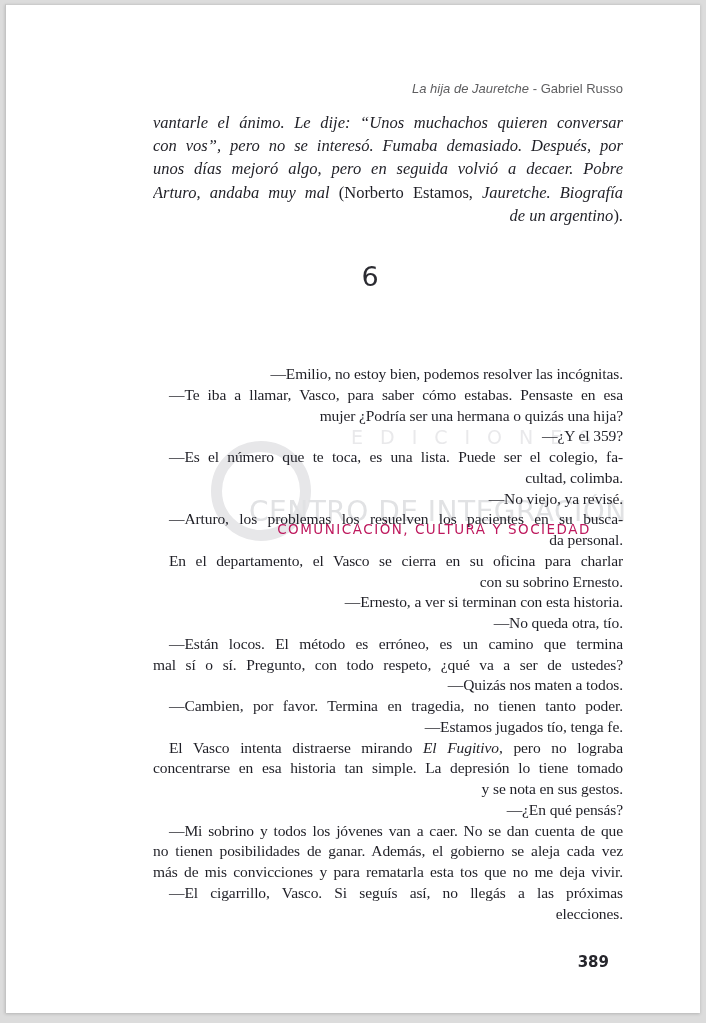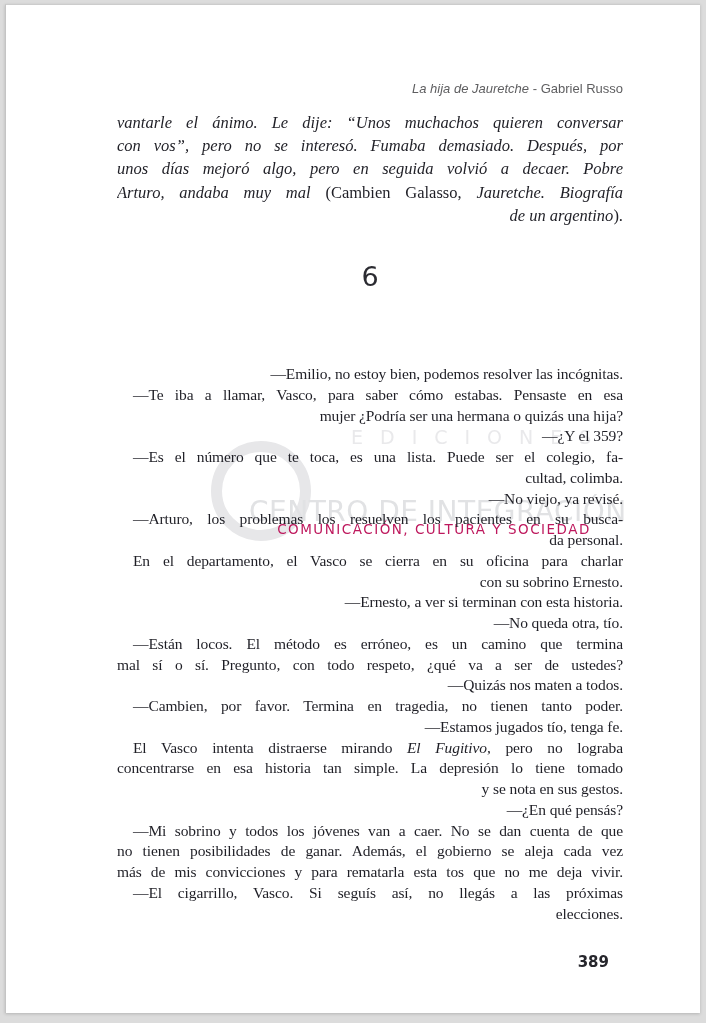--- a/index.html
+++ b/index.html
@@ -56,21 +56,21 @@
     position:absolute;left:111px;top:256px;width:506px;text-align:center;
     font-family:"DejaVu Sans", sans-serif;font-size:27px;color:#2b2b31;
   }
   .bodytext{
     position:absolute;left:111px;top:359px;width:506px;
     font-size:15.5px;line-height:20.75px;letter-spacing:-0.1px;color:#1f1f26;
   }
   .tline{overflow:hidden;text-align:right;}
   .opener .tline{height:23.2px;}
   .bodytext .tline{height:20.75px;}
-  .tline.just{text-align:justify;text-align-last:justify;}
+  .tline.just{text-align:justify;text-align-last:justify;margin-left:36px;}
   .tline.ind{text-indent:16px;}
   .it{font-style:italic;}
   .rm{font-style:normal;}
   .pagenum{
     position:absolute;top:948px;right:91px;
     font-family:"DejaVu Sans", sans-serif;font-weight:bold;
     font-size:15px;color:#26262c;
   }
 </style>
 </head>
@@ -85,21 +85,21 @@
     <div class="wm-line2">COMUNICACIÓN, CULTURA Y SOCIEDAD</div>
   </div>
 
   <div class="content">
     <div class="header"><span class="ht">La hija de Jauretche</span><span class="ha"> - Gabriel Russo</span></div>
 
     <div class="opener">
         <div class="tline just"><span>vantarle el ánimo. Le dije: “Unos muchachos quieren conversar</span></div>
         <div class="tline just"><span>con vos”, pero no se interesó. Fumaba demasiado. Después, por</span></div>
         <div class="tline just"><span>unos días mejoró algo, pero en seguida volvió a decaer. Pobre</span></div>
-        <div class="tline just"><span>Arturo, andaba muy mal </span><span class="rm">(Cambien Galasso, </span><span>Jauretche. Biografía</span></div>
+        <div class="tline just"><span>Arturo, andaba muy mal </span><span class="rm">(Norberto Estamos, </span><span>Jauretche. Biografía</span></div>
         <div class="tline"><span>de un argentino</span><span class="rm">).</span></div>
       </div>
 
     <div class="chapter">6</div>
 
     <div class="bodytext">
         <div class="tline ind"><span>—Emilio, no estoy bien, podemos resolver las incógnitas.</span></div>
         <div class="tline ind just"><span>—Te iba a llamar, Vasco, para saber cómo estabas. Pensaste en esa</span></div>
         <div class="tline"><span>mujer ¿Podría ser una hermana o quizás una hija?</span></div>
         <div class="tline ind"><span>—¿Y el 359?</span></div>

